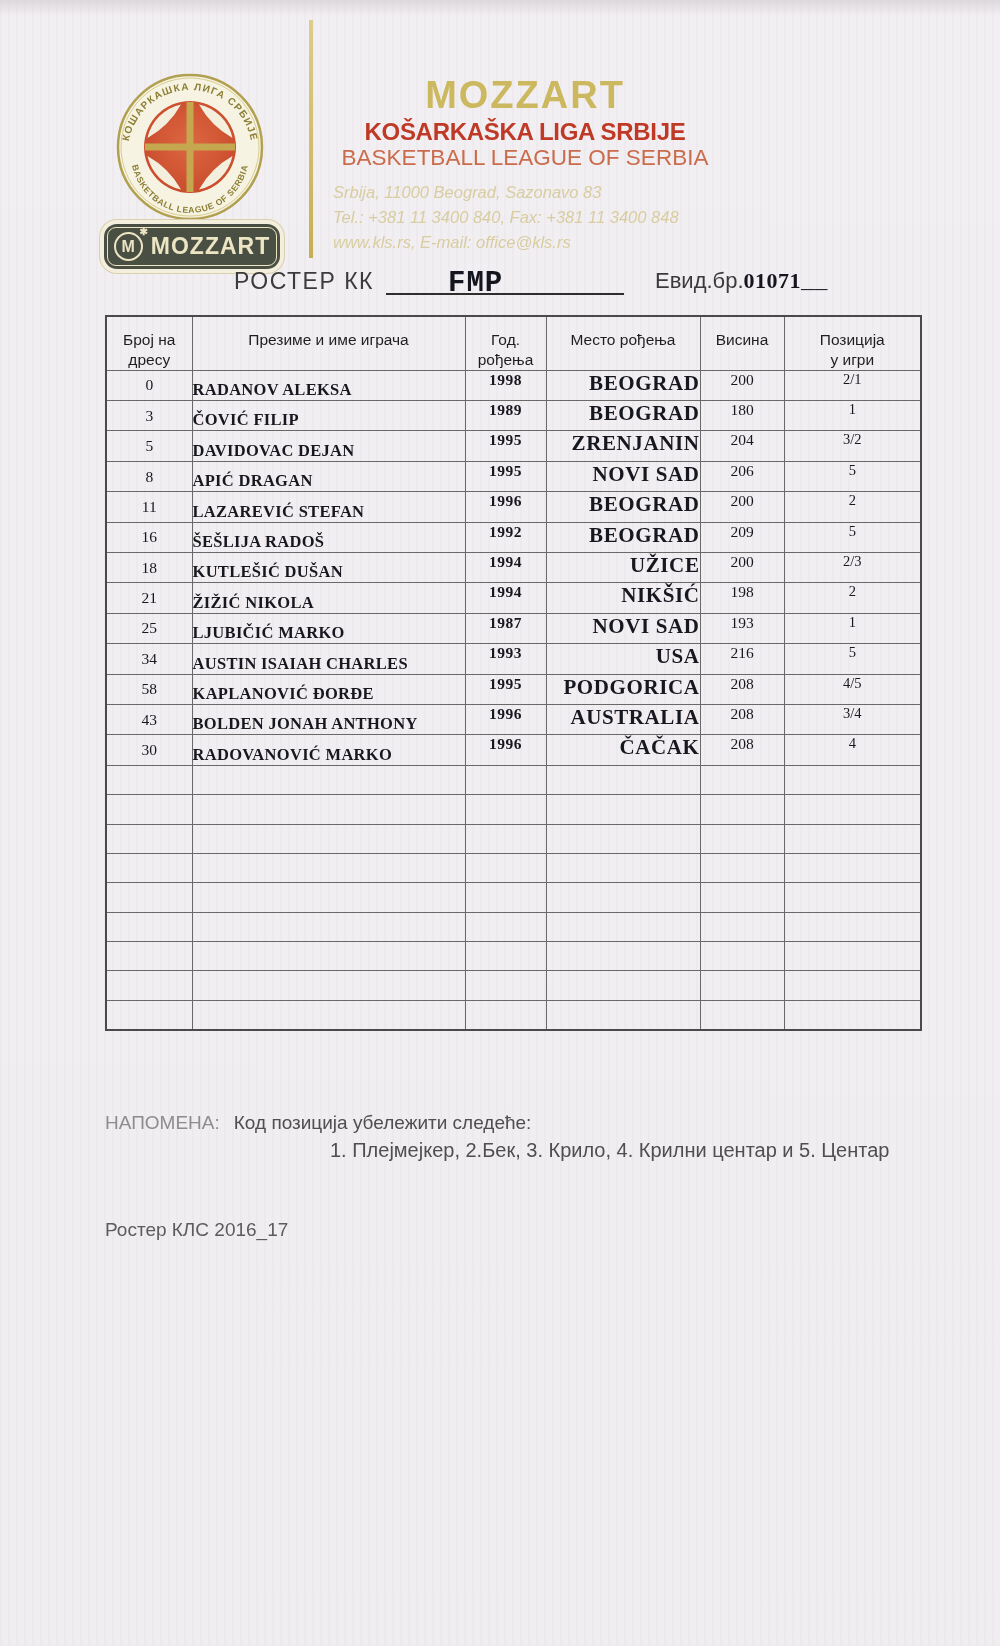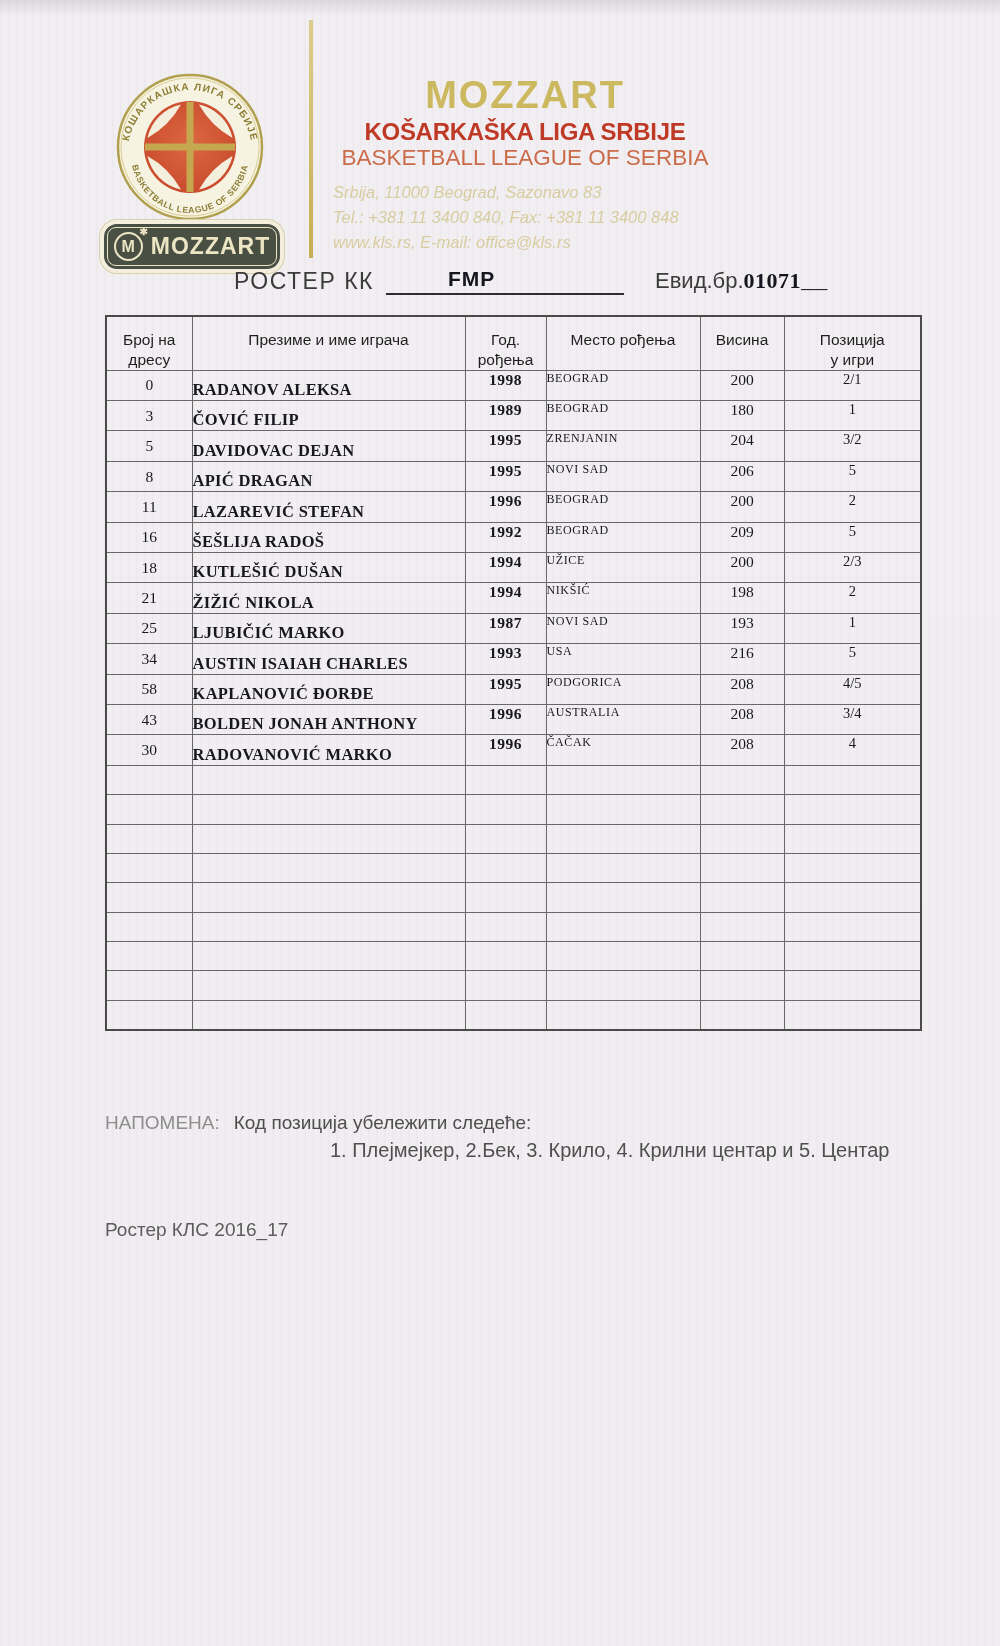--- a/index.html
+++ b/index.html
@@ -35,21 +35,21 @@
   }
   .head-text{position:absolute;left:328px;top:76px;width:394px;}
   .brand{font-size:38px;font-weight:bold;letter-spacing:2px;color:#ccb85e;text-align:center;line-height:1.05;}
   .title-sr{font-size:24px;font-weight:bold;letter-spacing:-0.3px;color:#bf3a26;text-align:center;margin-top:3px;line-height:1.1;}
   .title-en{font-size:22.5px;font-weight:normal;color:#ca6c4b;text-align:center;margin-top:1px;line-height:1.1;}
   .addr{margin-top:9px;padding-left:5px;font-style:italic;font-size:16.5px;line-height:1.5;color:#d8cda0;font-weight:500;}
   
   .roster-line{position:absolute;left:12px;top:266px;width:1000px;height:32px;color:#3b3b3b;}
   .roster-label{position:absolute;left:222px;top:2px;font-size:23px;letter-spacing:1.5px;}
   .club-blank{position:absolute;left:374px;top:0;width:238px;height:27px;border-bottom:2.2px solid #2e2e2e;}
-  .club-name{position:absolute;left:62px;top:1px;font-family:Liberation Sans, sans-serif;font-weight:bold;font-size:21px;color:#15151f;letter-spacing:1px;}
+  .club-name{position:absolute;left:62px;top:1px;font-family:Liberation Mono, monospace;font-weight:bold;font-size:29px;color:#15151f;letter-spacing:1px;}
   .evid{position:absolute;left:643px;top:2px;font-size:22px;}
   .evid b{font-family:"Liberation Serif",serif;font-size:22px;color:#15151f;letter-spacing:0.5px;}
   .evid .suffix{font-family:Liberation Mono, monospace;font-weight:bold;color:#15151f;text-align:center;}
   
   table.roster{
     position:absolute;left:105px;top:315px;width:815px;
     border-collapse:collapse;table-layout:fixed;
     border:2px solid #4a4a4a;
   }
   table.roster th, table.roster td{border:1.5px solid #696969;box-sizing:border-box;padding:0;}
@@ -59,21 +59,21 @@
   }
   table.roster th span{display:block;margin:0 auto;}
   th.h0{text-align:left;padding-left:9px;} th.h0 span{margin:0;width:62px;}
   th.h2 span{width:56px;}
   th.h5 span{width:68px;}
   tr.player-row{height:30.4px;}
   tr.player-row td{font-family:"Liberation Serif",serif;color:#17171f;}
   td.c-number{text-align:center;vertical-align:middle;font-size:15.5px;padding-bottom:4px;}
   td.c-name{vertical-align:bottom;text-align:left;padding:0 0 2px 31px;font-weight:bold;font-size:16.5px;letter-spacing:0.3px;white-space:nowrap;}
   td.c-year{vertical-align:top;text-align:center;padding-top:2px;font-weight:bold;font-size:15.5px;letter-spacing:0.5px;}
-  td.c-place{vertical-align:top;text-align:left;padding-top:2px;font-weight:normal;font-size:12px;letter-spacing:0.6px;}
+  td.c-place{vertical-align:top;text-align:right;padding-top:2px;font-weight:bold;font-size:21px;letter-spacing:0.6px;}
   td.c-height{vertical-align:top;text-align:center;padding-top:2px;font-weight:normal;font-size:15.5px;}
   td.c-position{vertical-align:top;text-align:center;padding-top:2px;font-weight:normal;font-size:14.5px;color:#26262e;}
   tr.empty-row{height:29.4px;}
   
   .note-line1{position:absolute;left:105px;top:1112px;font-size:19px;color:#4f4f4f;}
   .note-line1 .note-label{color:#8d8d8d;margin-right:14px;}
   .note-line2{position:absolute;left:330px;top:1139px;font-size:20px;color:#4f4f4f;}
   .doc-footer{position:absolute;left:105px;top:1219px;font-size:19px;color:#5c5c5c;}
 </style>
 </head>

